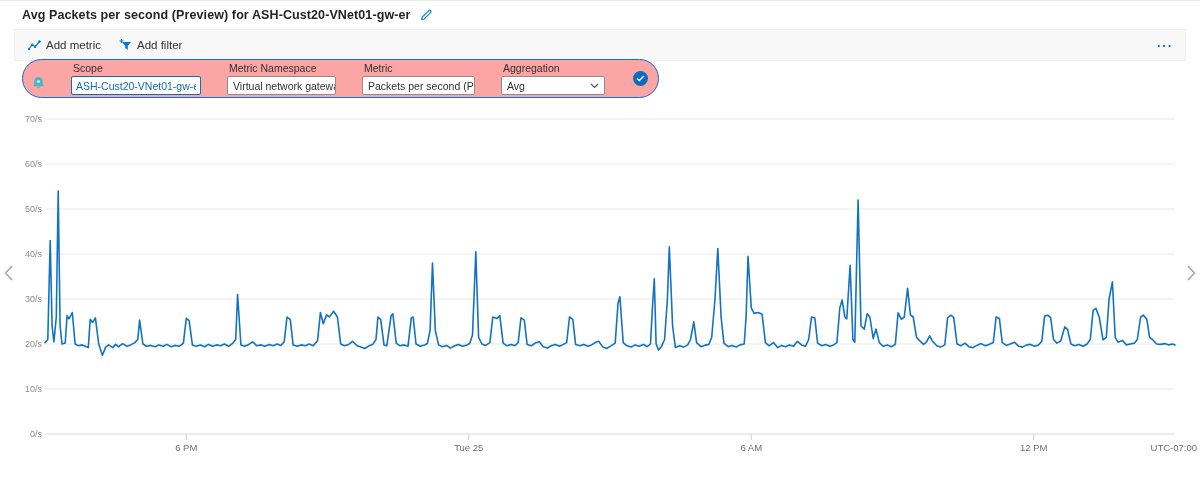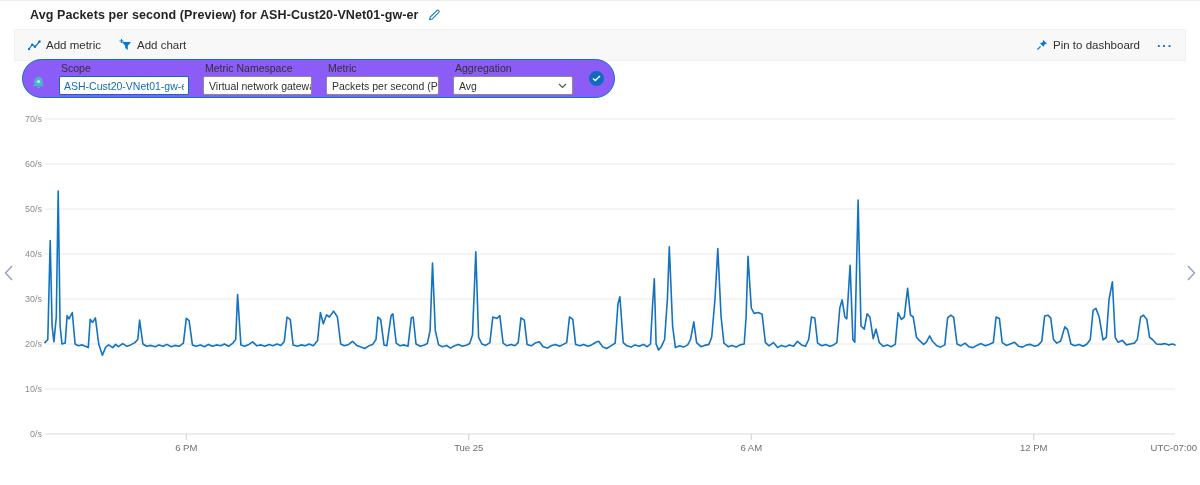--- a/index.html
+++ b/index.html
@@ -1,45 +1,45 @@
 <!DOCTYPE html>
 <html><head>
 <meta charset="utf-8">
 <style>
   html,body{margin:0;padding:0;background:#fff;}
   #app{position:relative;width:1200px;height:485px;background:#fff;overflow:hidden;
        font-family:"Liberation Sans",sans-serif;border-top:1px solid #ececec;box-sizing:border-box;}
 
   
-  .title-row{position:absolute;top:7px;left:22px;display:flex;align-items:center;gap:8px;margin-left:8px;}
+  .title-row{position:absolute;top:7px;left:22px;display:flex;align-items:center;gap:8px;}
   .title{font-size:12.5px;font-weight:600;color:#252423;letter-spacing:.1px;}
 
   
   .toolbar{position:absolute;top:28px;left:14px;right:14px;height:32px;background:#f8f8f8;
            border:1px solid #f1f1f1;display:flex;justify-content:space-between;align-items:center;
            padding:0 4px;box-sizing:border-box;}
   .tb-group{display:flex;align-items:center;height:100%;}
   .tb-btn{display:flex;align-items:center;gap:5px;padding:0 9px;font-size:11.5px;color:#323130;
           cursor:pointer;height:100%;white-space:nowrap;}
   .tb-btn svg{display:block;flex:none;}
   .more-btn{font-size:13px;color:#0078d4;font-weight:700;letter-spacing:1px;padding:0 8px;}
 
   
   .metric-bar{position:absolute;top:58px;left:22px;height:39px;border:1.5px solid #0e6fd8;
-              border-radius:20px;background:#8b5cf6;display:flex;align-items:center;
-              padding:0 10px 0 9px;gap:14px;box-sizing:border-box;}
+              border-radius:20px;background:#fca5a5;display:flex;align-items:center;
+              padding:0 10px 0 9px;gap:26px;box-sizing:border-box;}
   .scope-badge{display:flex;align-items:center;margin-top:10px;}
   .field{display:flex;flex-direction:column;justify-content:center;}
   .field-label{font-size:10.5px;color:#323130;margin:0 0 2px 2px;}
   .scope-input{width:130px;height:19px;border:1px solid #0f6cbd;border-radius:2px;color:#0f6cbd;
                font-size:10.5px;padding:0 4px;box-sizing:border-box;font-family:inherit;outline:none;background:#fff;}
   .dropdown{height:19px;border:1px solid #8d8d8d;border-radius:2px;display:flex;align-items:center;
             justify-content:space-between;padding:0 5px;font-size:10.5px;color:#323130;
             box-sizing:border-box;cursor:pointer;background:#fff;white-space:nowrap;overflow:hidden;}
-  .w-ns{width:109px}.w-metric{width:113px}.w-agg{width:120px}
+  .w-ns{width:109px}.w-metric{width:113px}.w-agg{width:104px}
   .check-circle{width:15px;height:15px;border-radius:50%;background:#0f6cbd;display:flex;
                 align-items:center;justify-content:center;margin-left:2px;flex:none;}
 
   
   #chart-svg{position:absolute;top:100px;left:0;}
   .ytick{font-size:9px;fill:#8c8c8c;}
   .xtick{font-size:9.5px;fill:#6e6e6e;}
   .nav{position:absolute;top:263px;cursor:pointer;}
   .nav-left{left:3px;} .nav-right{right:3px;}
 
@@ -79,33 +79,24 @@
         </span>
         <span>Add metric</span>
       </div>
       <div class="tb-btn">
         <span>
           <svg width="13" height="12" viewBox="0 0 13 12">
               <path d="M3 3h9L8.8 6.8V11L6.2 9V6.8L3 3z" fill="#0078d4"></path>
               <path d="M2.5 0v4M.5 2h4" stroke="#0078d4" stroke-width="1.1"></path>
             </svg>
         </span>
-        <span>Add chart</span>
+        <span>Add filter</span>
       </div>
     </div>
     <div class="tb-group">
-      <div class="tb-btn">
-        <span>
-          <svg width="12" height="12" viewBox="0 0 12 12">
-              <path d="M7.2 1l3.8 3.8-2.2.4-1.4 2.5L4 4.3l2.8-1.1L7.2 1z" fill="#0078d4"></path>
-              <path d="M4.6 7.4L1.5 10.5" stroke="#0078d4" stroke-width="1.2"></path>
-            </svg>
-        </span>
-        <span>Pin to dashboard</span>
-      </div>
       <div class="tb-btn more-btn">
         <span>···</span>
       </div>
     </div>
   </div>
 
   <div class="metric-bar">
     <span class="scope-badge">
       <svg width="13" height="15" viewBox="0 0 13 15">
           <path d="M6.5 1a4.3 4.3 0 0 1 4.3 4.3v3.2l1.2 1.7H1l1.2-1.7V5.3A4.3 4.3 0 0 1 6.5 1z" fill="#4ab5c8"></path>

